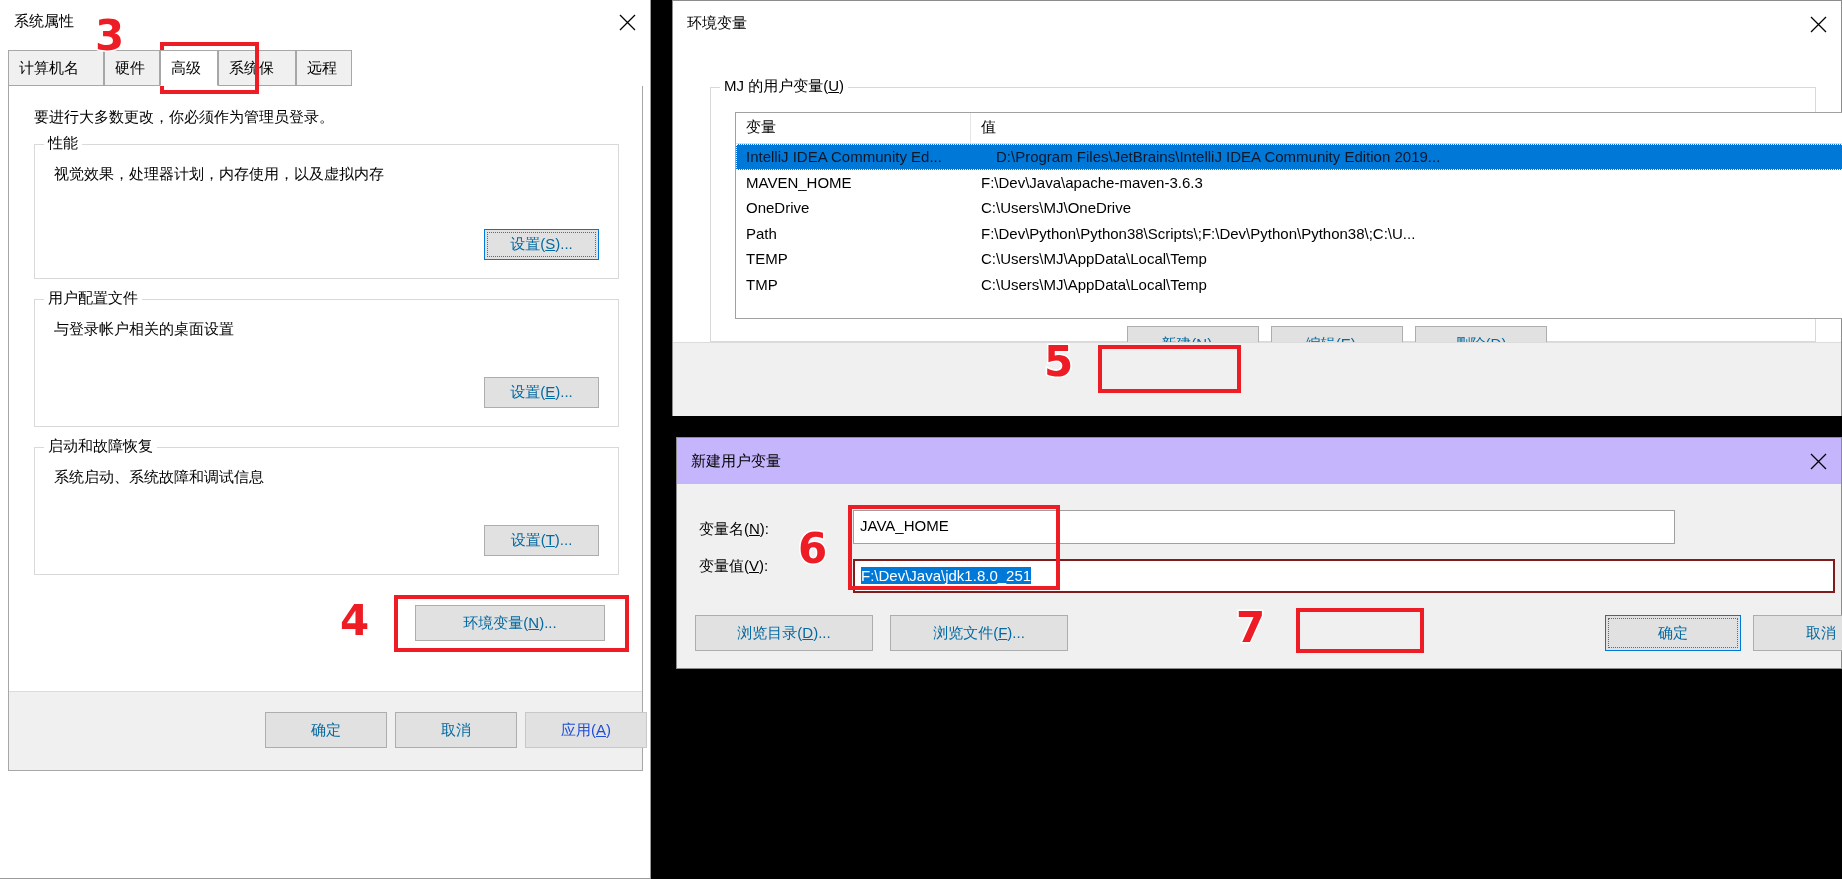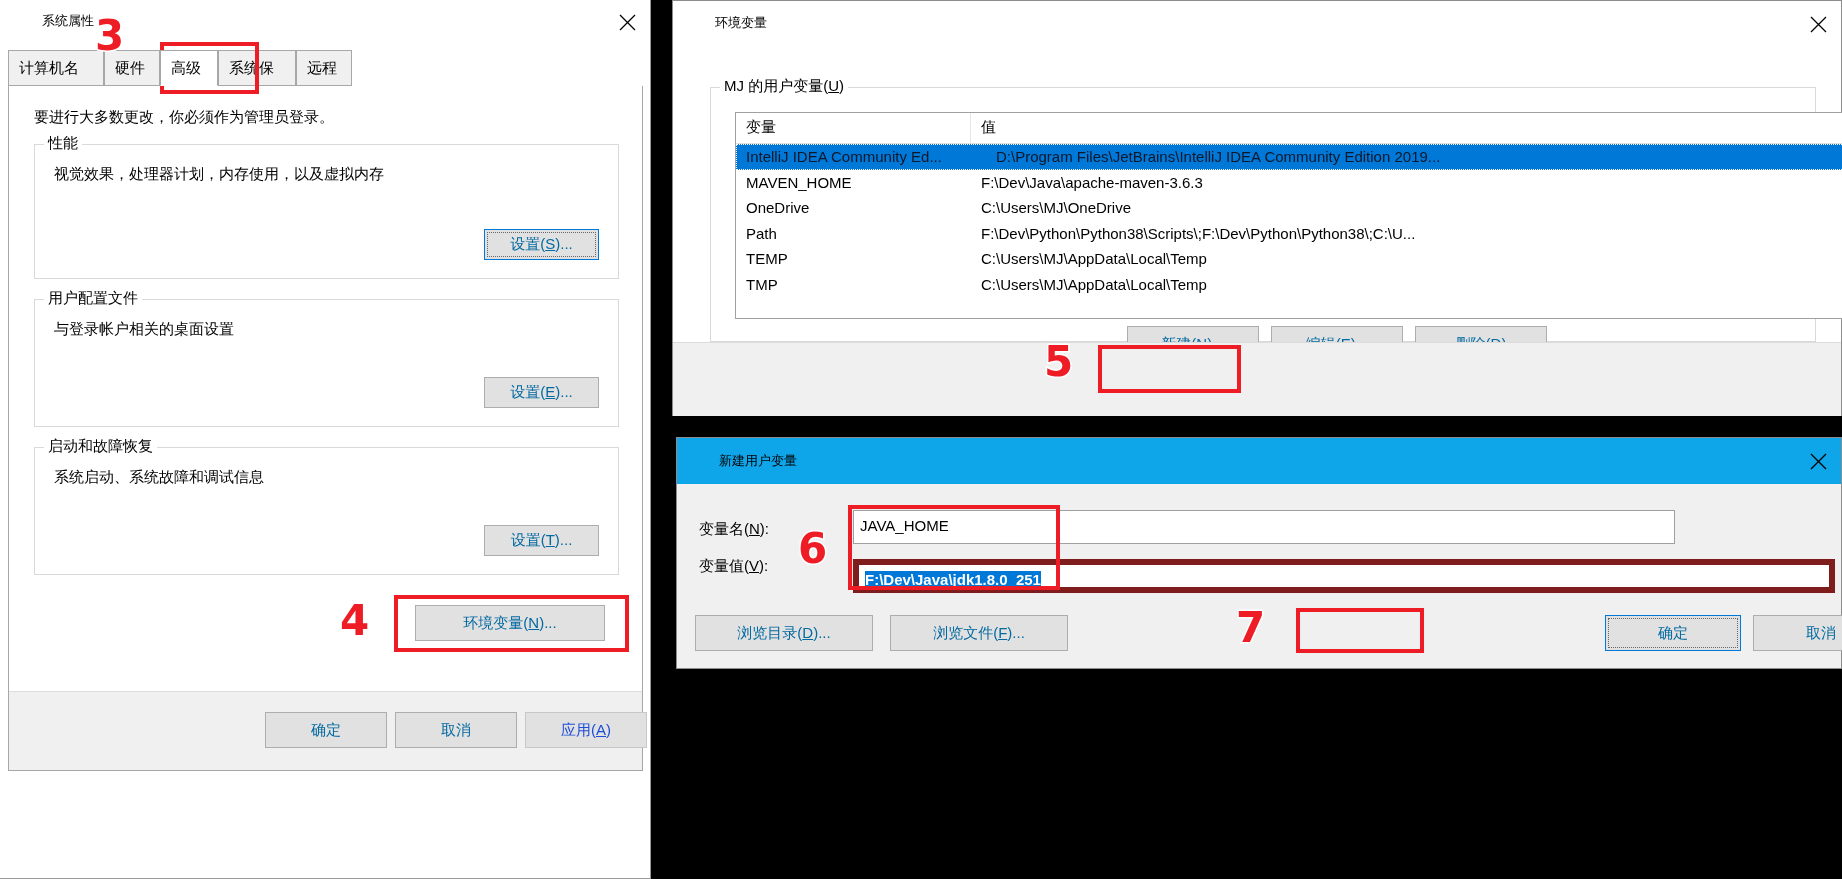--- a/index.html
+++ b/index.html
@@ -10,21 +10,21 @@
     font-size:15px;
     color:#000;
     overflow:hidden;
     position:relative;
   }
   .win{position:absolute;background:#fff;box-sizing:border-box;}
 
   
   #sysprops{left:0;top:0;width:651px;height:879px;background:#ffffff;border:1px solid #9a9a9a;border-left:none;border-top:none;}
   .titlebar{height:44px;background:#ffffff;position:relative;}
-  .titlebar .t-text{position:absolute;left:14px;top:12px;font-size:13px;color:#000;margin-left:28px;}
+  .titlebar .t-text{position:absolute;left:14px;top:12px;font-size:15px;color:#000;}
   .closebtn{position:absolute;top:0;right:0;width:46px;height:44px;display:flex;align-items:center;justify-content:center;}
   .closebtn svg{display:block;}
 
   .tabstrip{position:absolute;left:8px;top:50px;width:635px;height:36px;border-bottom:1px solid #a7a7a7;}
   .tab{position:absolute;top:0;height:36px;box-sizing:border-box;padding:0 10px;line-height:34px;font-size:15px;
        border:1px solid #a7a7a7;background:#f0f0f0;color:#000;}
   .tab.active{background:#ffffff;border-bottom:1px solid #ffffff;z-index:3;}
 
   .panelbody{position:absolute;left:8px;top:86px;width:635px;height:685px;background:#fff;border:1px solid #a7a7a7;border-top:none;box-sizing:border-box;}
 
@@ -54,25 +54,25 @@
   .th.c2{flex:1;}
   .trow{display:flex;height:25.5px;align-items:center;font-size:15px;}
   .trow.sel{background:#0078d7;color:#0f172a;outline:1px dotted #fff;outline-offset:-1px;gap:15px;}
   .td{padding-left:10px;box-sizing:border-box;white-space:nowrap;overflow:hidden;}
   .td.c1{width:235px;}
   .td.c2{flex:1;}
   .ev-foot{position:absolute;left:0;top:341px;width:100%;height:73px;background:#f0f0f0;border-top:1px solid #dcdcdc;}
 
   
   #newvar{left:676px;top:437px;width:1166px;height:232px;border:1px solid #8c8c8c;background:#f0f0f0;}
-  #newvar .titlebar{height:46px;background:#0ea5e9;}
+  #newvar .titlebar{height:46px;background:#c4b5fd;}
   .nv-label{position:absolute;font-size:15px;}
   .field{position:absolute;box-sizing:border-box;border:1px solid #a0a0a0;background:#fff;font-size:15px;
          padding:3px 6px;line-height:24px;white-space:nowrap;overflow:hidden;}
-  .field.focus{border:6px solid #7f1d1d;font-weight:bold;}
+  .field.focus{border:2px solid #7f1d1d;}
   .sel-text{background:#0078d7;color:#fff;}
 
   
   .redbox{position:absolute;border:4px solid #ee1c25;box-sizing:border-box;pointer-events:none;}
   .rednum{position:absolute;font-family:"DejaVu Sans","Liberation Sans",sans-serif;font-weight:bold;font-size:42px;
           color:#ee1c25;-webkit-text-stroke:3px #fff;paint-order:stroke fill;line-height:1;}
 </style>
 </head>
 <body>
 

